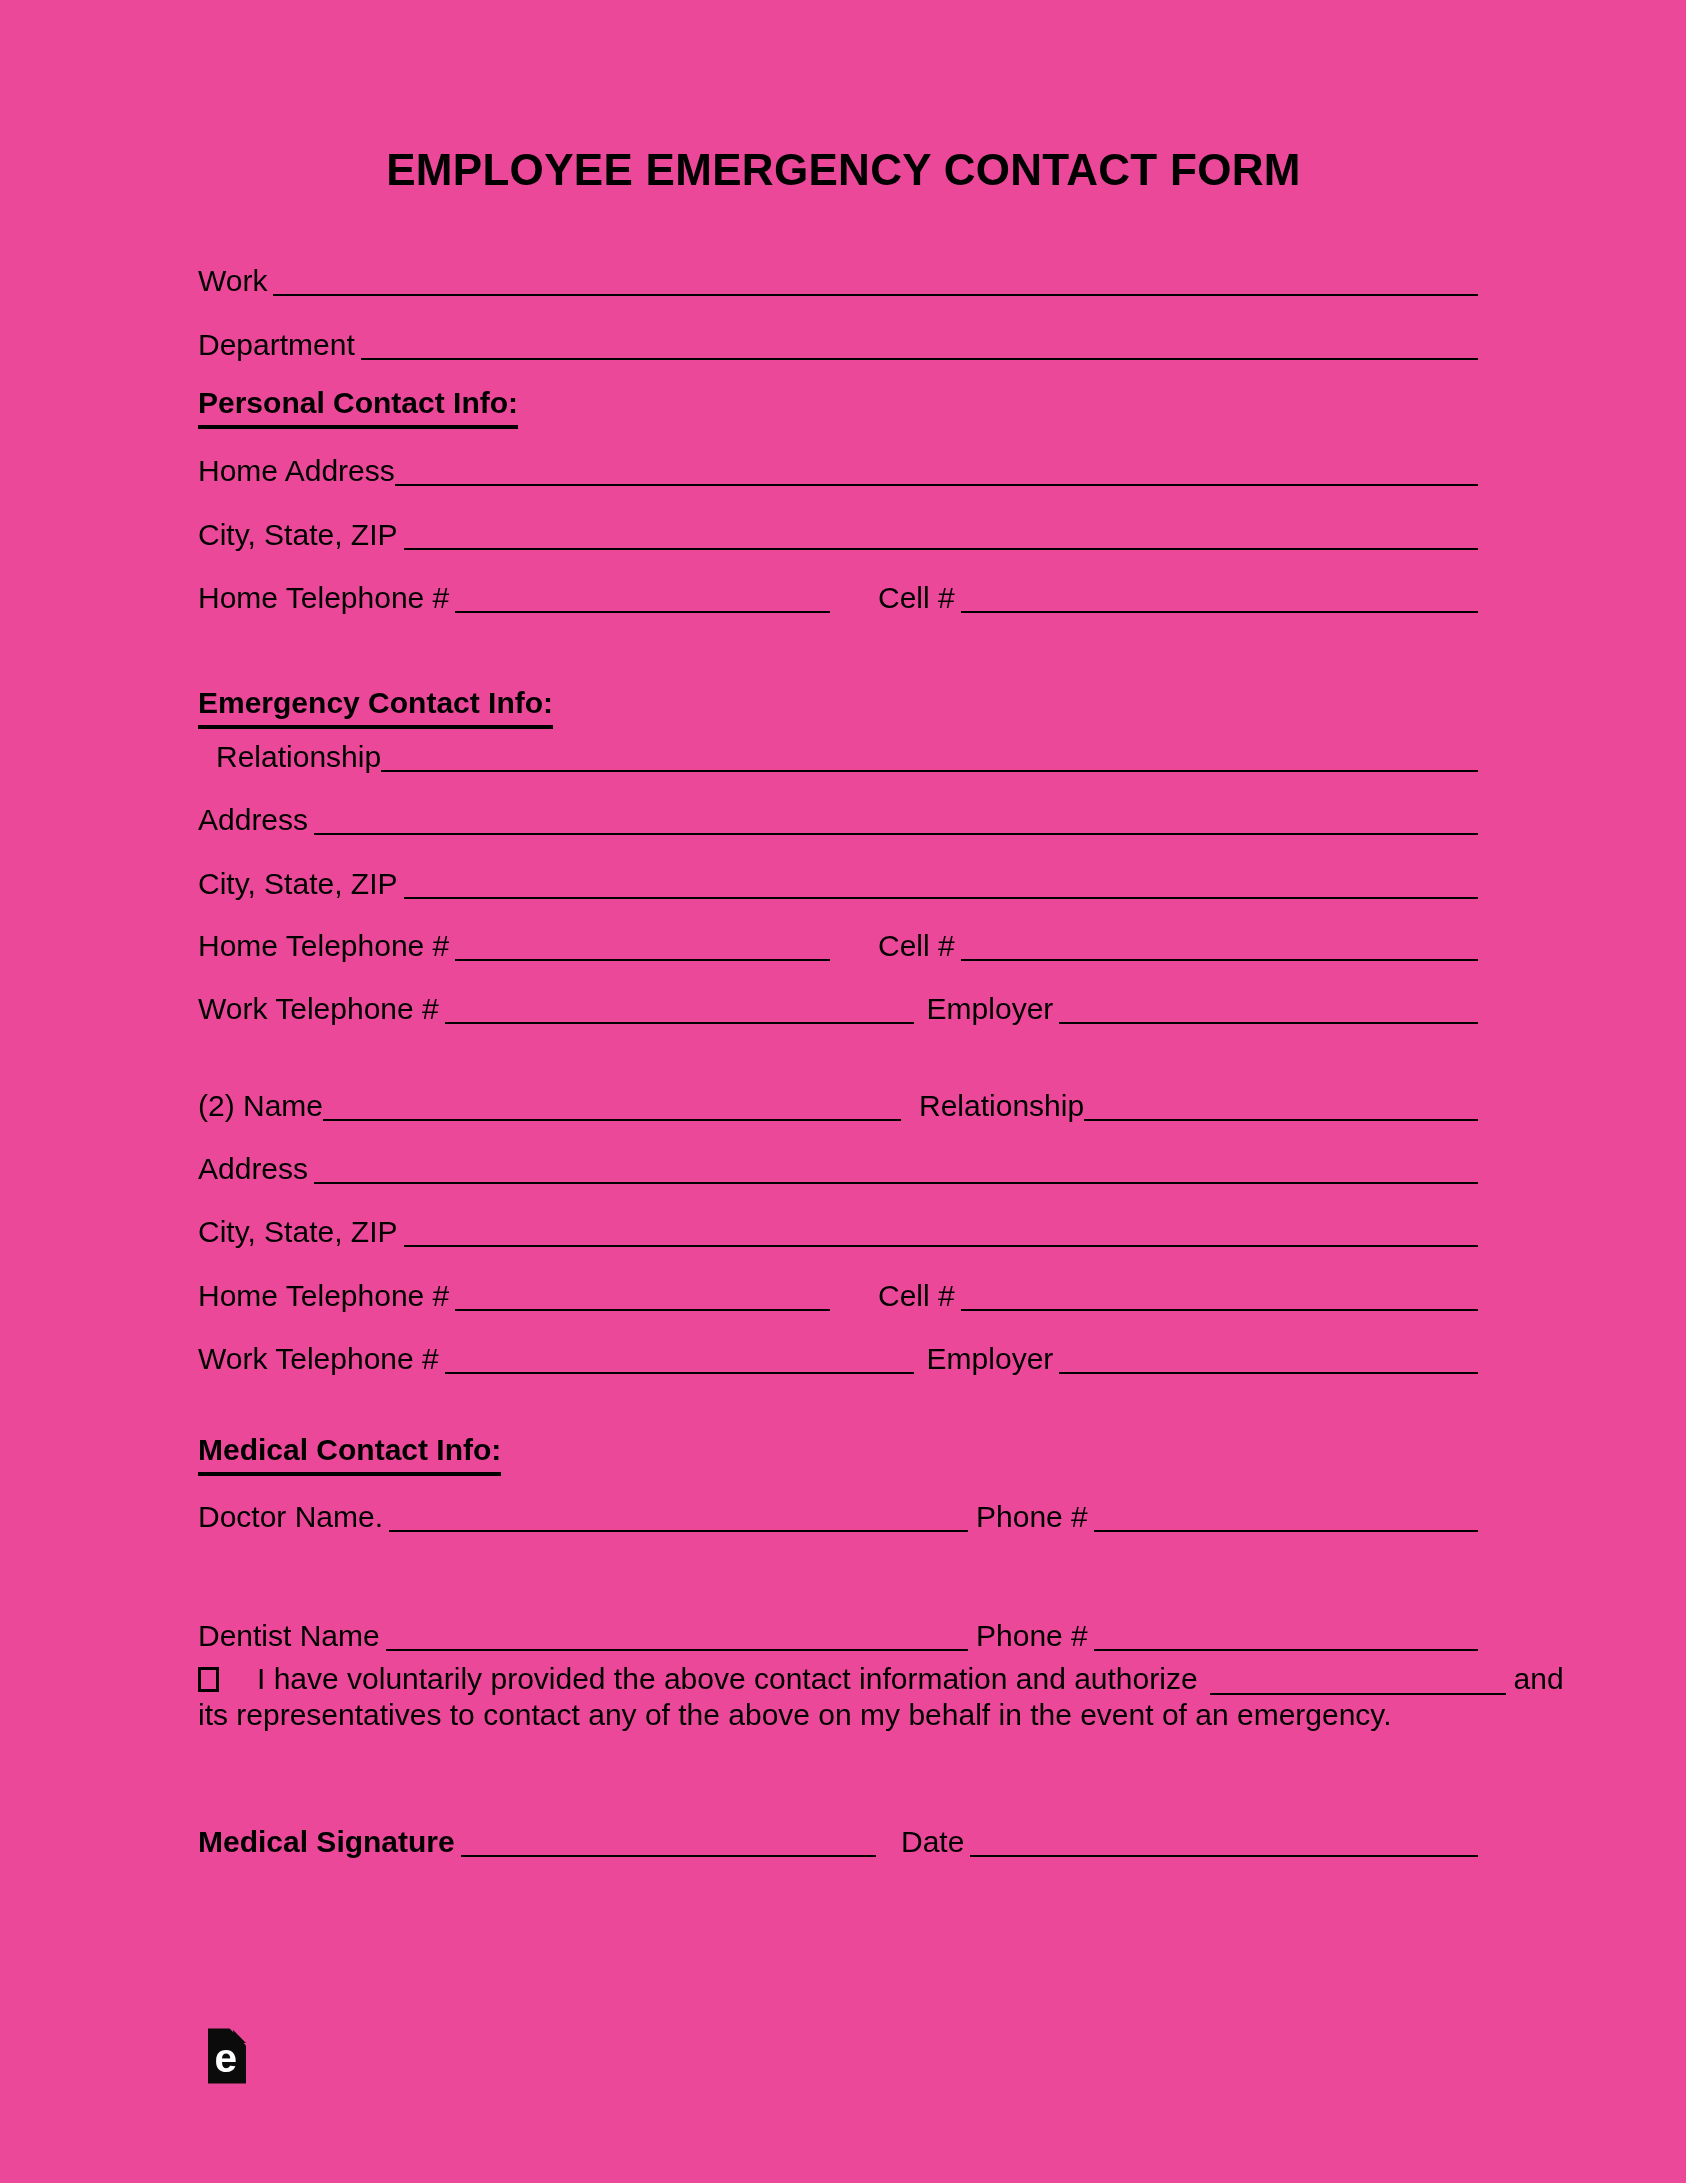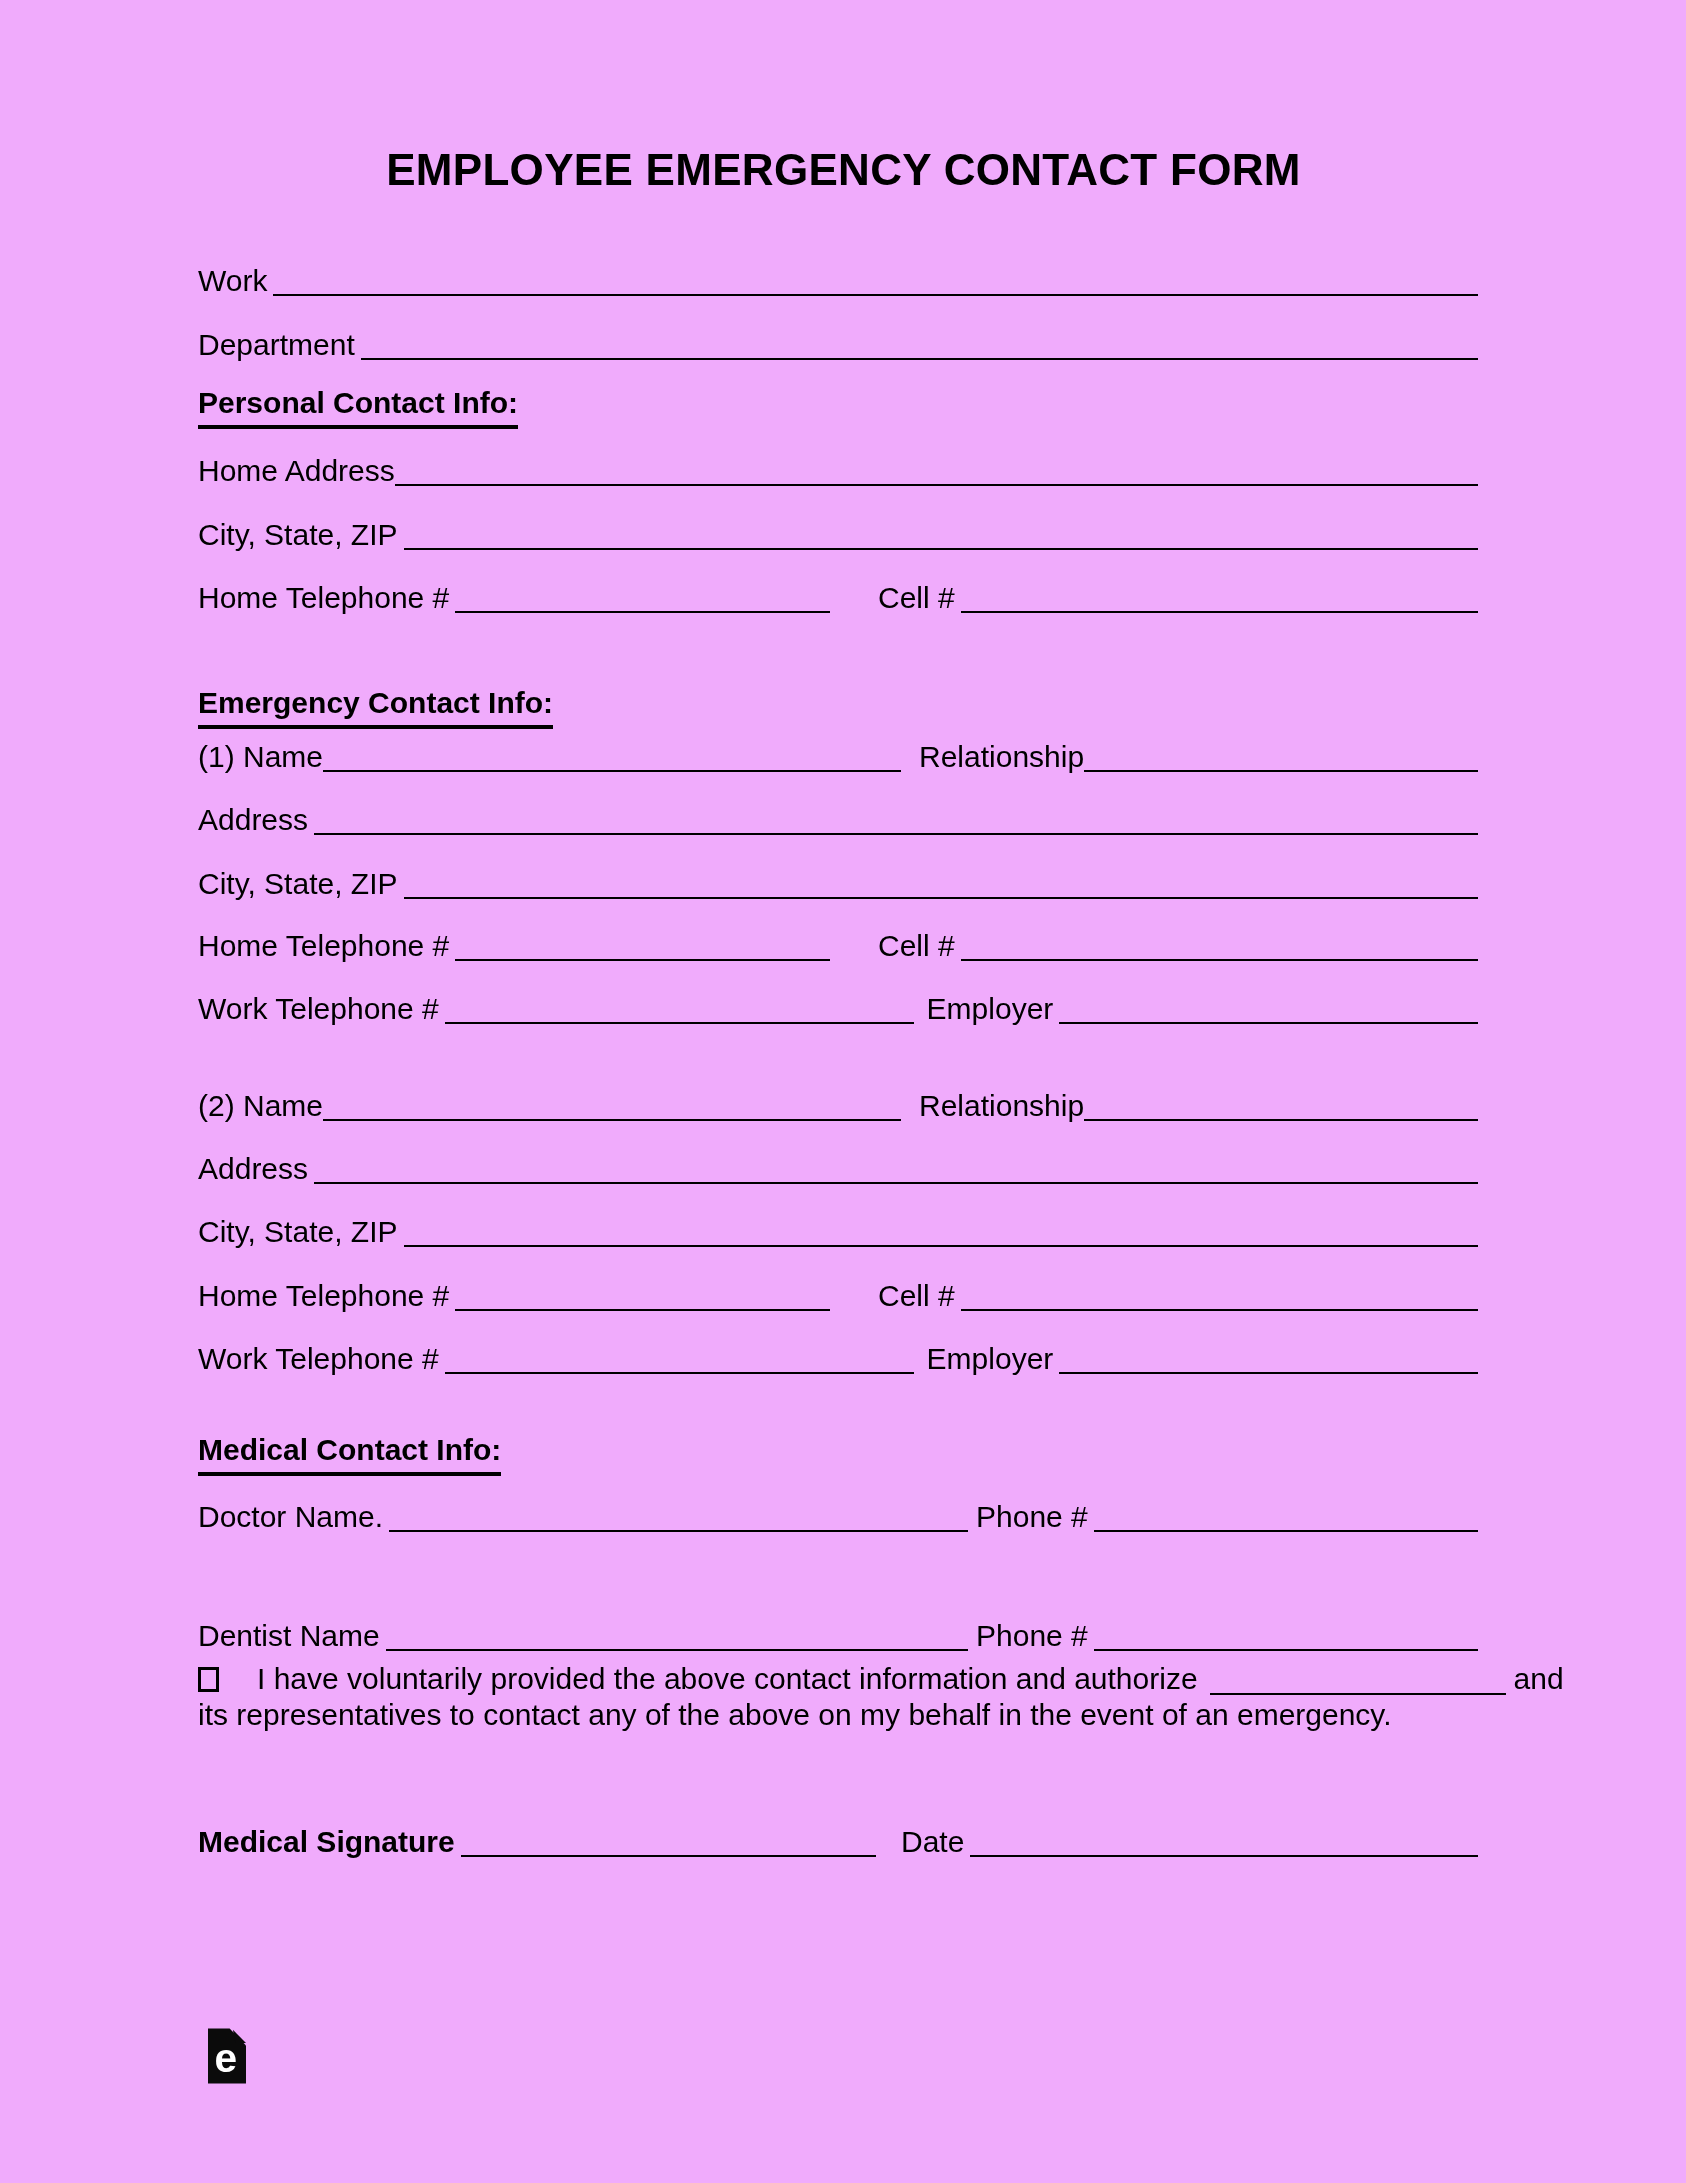--- a/index.html
+++ b/index.html
@@ -1,21 +1,21 @@
 <!DOCTYPE html>
 <html style="font-size:10.6px"><head>
 <meta charset="utf-8">
 <title>Employee Emergency Contact Form</title>
 <style>
   html, body { margin: 0; padding: 0; background: #ffffff; }
   .page {
     position: relative;
     width: 1687px;
     height: 2183px;
-    background: #f0abfc;
+    background: #ec4899;
     color: #000000;
     font-family: "Liberation Sans", "DejaVu Sans", sans-serif;
     overflow: hidden;
   }
   .title {
     position: absolute;
     top: 145px;
     left: 0;
     width: 100%;
     margin: 0;
@@ -127,24 +127,20 @@
       <span class="lbl">Cell #</span>
       <span class="line fill"></span>
     </div>
   </div>
 
   <h2 class="heading" style="top:688px">
     <span>Emergency Contact Info:</span>
   </h2>
 
   <div class="row" style="top:731px">
-    <div class="col" style="width:703px">
-      <span class="lbl">(1) Name</span>
-      <span class="line fill tight"></span>
-    </div>
     <div class="col grow" style="margin-left:18px">
       <span class="lbl">Relationship</span>
       <span class="line fill tight"></span>
     </div>
   </div>
 
   <div class="row" style="top:794px">
     <span class="lbl">Address</span>
     <span class="line fill"></span>
   </div>

